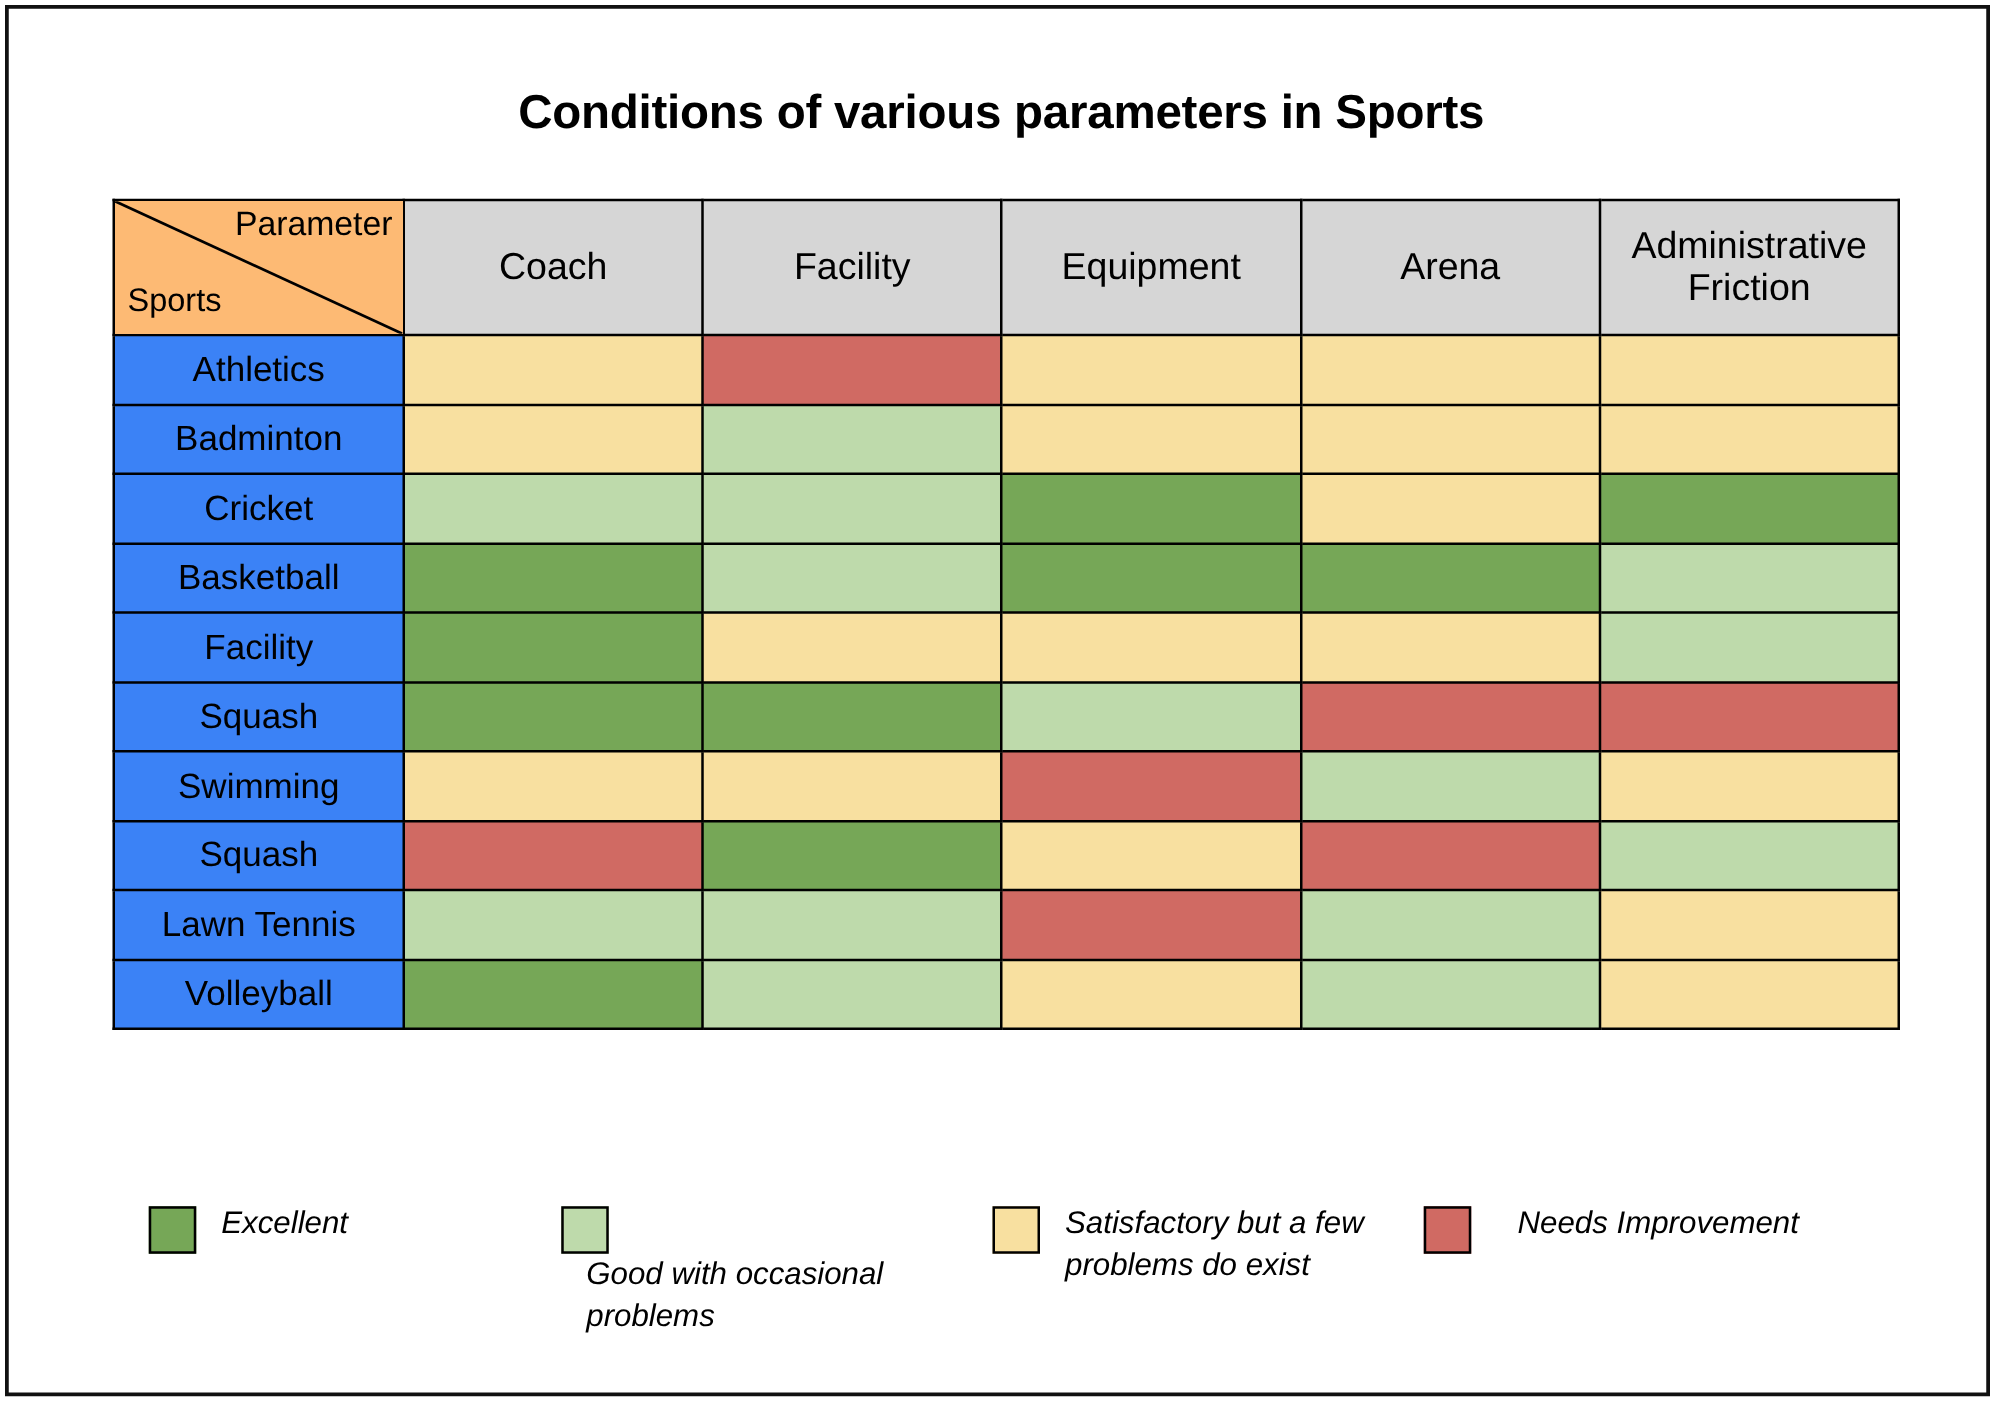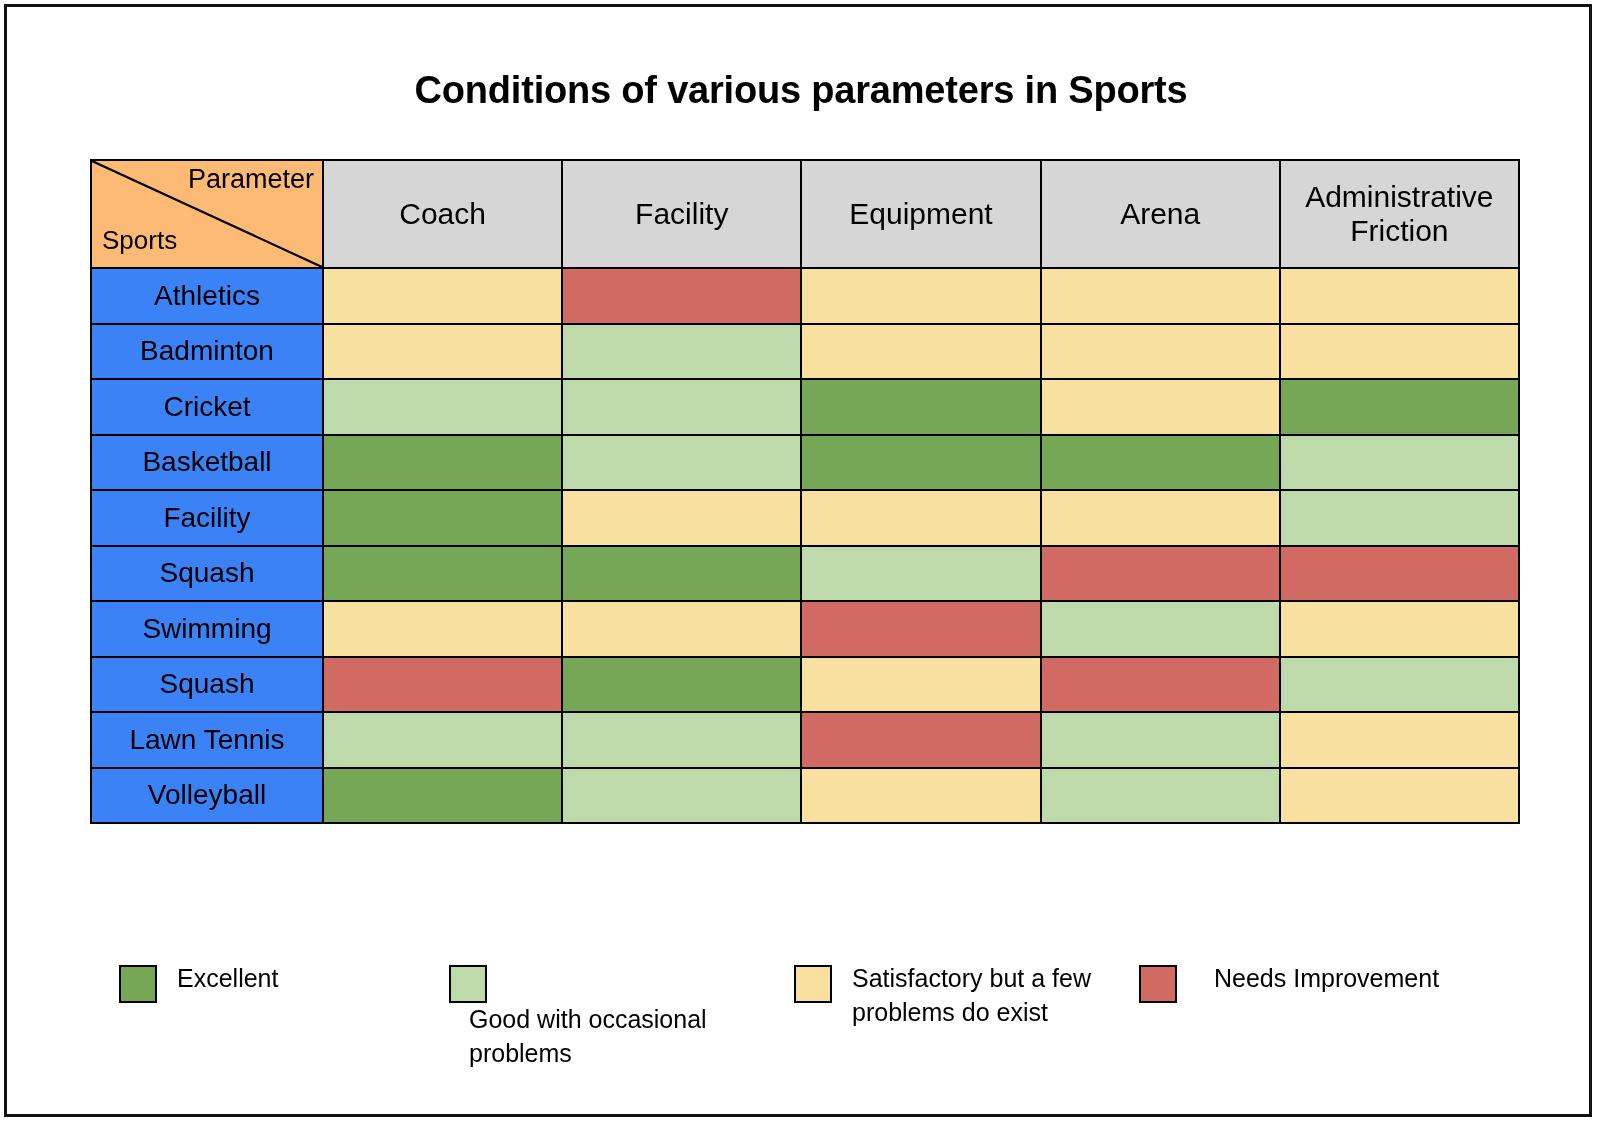--- a/index.html
+++ b/index.html
@@ -120,20 +120,21 @@
     left: 112px;
     top: 955px;
     width: 1400px;
     display: flex;
     align-items: flex-start;
   }
   .legend-item {
     display: flex;
     align-items: flex-start;
     flex: 0 0 auto;
+    font-style: italic;
   }
   .legend-item.li-0 { width: 330px; }
   .legend-item.li-1 { width: 345px; flex-direction: column; }
   .legend-item.li-2 { width: 345px; }
   .legend-item.li-3 { width: 330px; gap: 17px; }
   .legend-swatch {
     width: 38px;
     height: 38px;
     border: 2.5px solid #000000;
     box-sizing: border-box;

